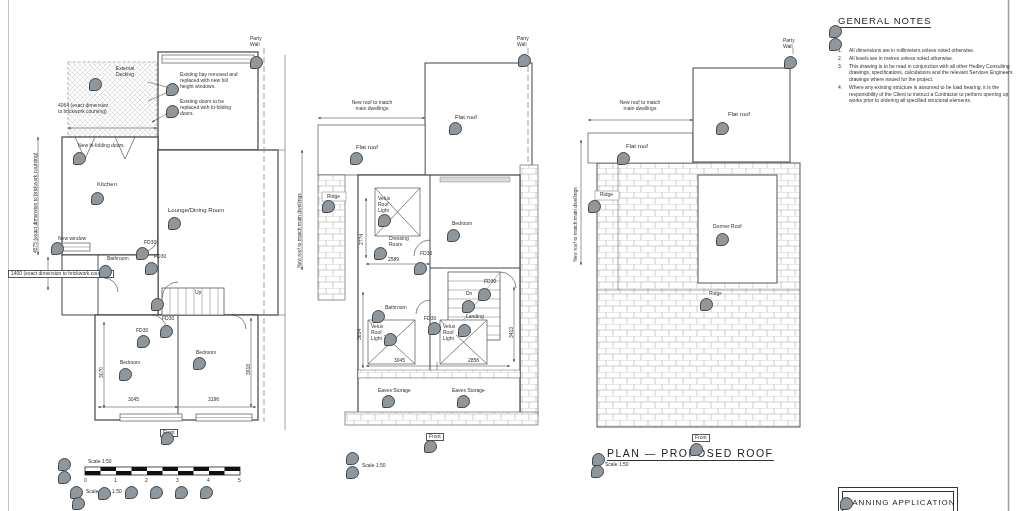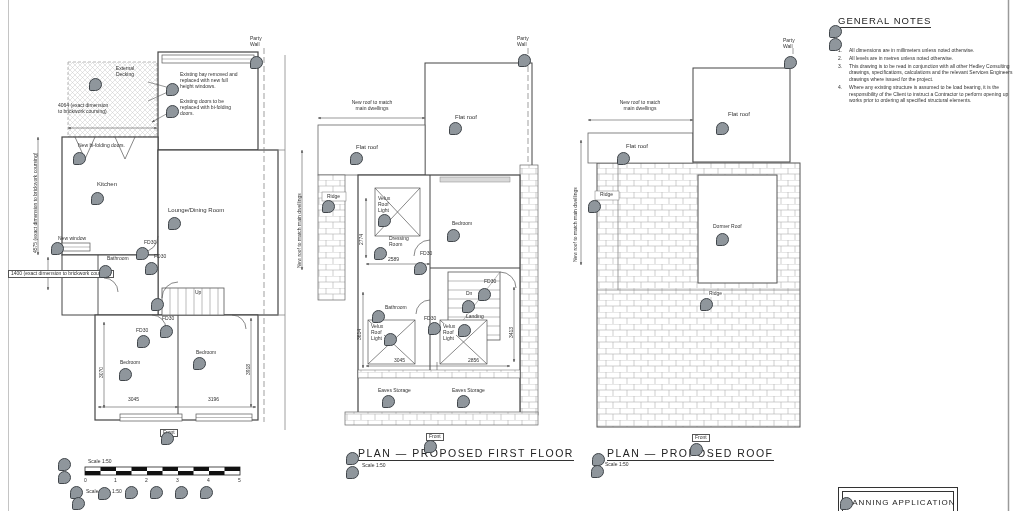--- a/index.html
+++ b/index.html
@@ -227,21 +227,20 @@
 Roof
 Light</div>
   <div class="lbl xs wbg" style="left:442px;top:324px;">Velux
 Roof
 Light</div>
   <div class="lbl xs" style="left:394px;top:358px;">3045</div>
   <div class="lbl xs" style="left:468px;top:358px;">2856</div>
   <div class="lbl xs" style="left:378px;top:388px;">Eaves Storage</div>
   <div class="lbl xs" style="left:452px;top:388px;">Eaves Storage</div>
   <div class="lbl xs boxed" style="left:426px;top:433px;">Front</div>
-  <div class="ttl" style="left:358px;top:447px;">PLAN — PROPOSED FIRST FLOOR</div>
   <div class="lbl xs" style="left:362px;top:463px;">Scale 1:50</div>
 
   <div class="lbl xs" style="left:783px;top:38px;">Party
 Wall</div>
   <div class="lbl xs c" style="left:640px;top:100px;">New roof to match
 main dwellings</div>
   <div class="lbl" style="left:728px;top:111px;">Flat roof</div>
   <div class="lbl" style="left:626px;top:143px;">Flat roof</div>
   <div class="lbl xs rot" style="left:573px;top:262px;">New roof to match main dwellings</div>
   <div class="lbl xs" style="left:600px;top:192px;">Ridge</div>

